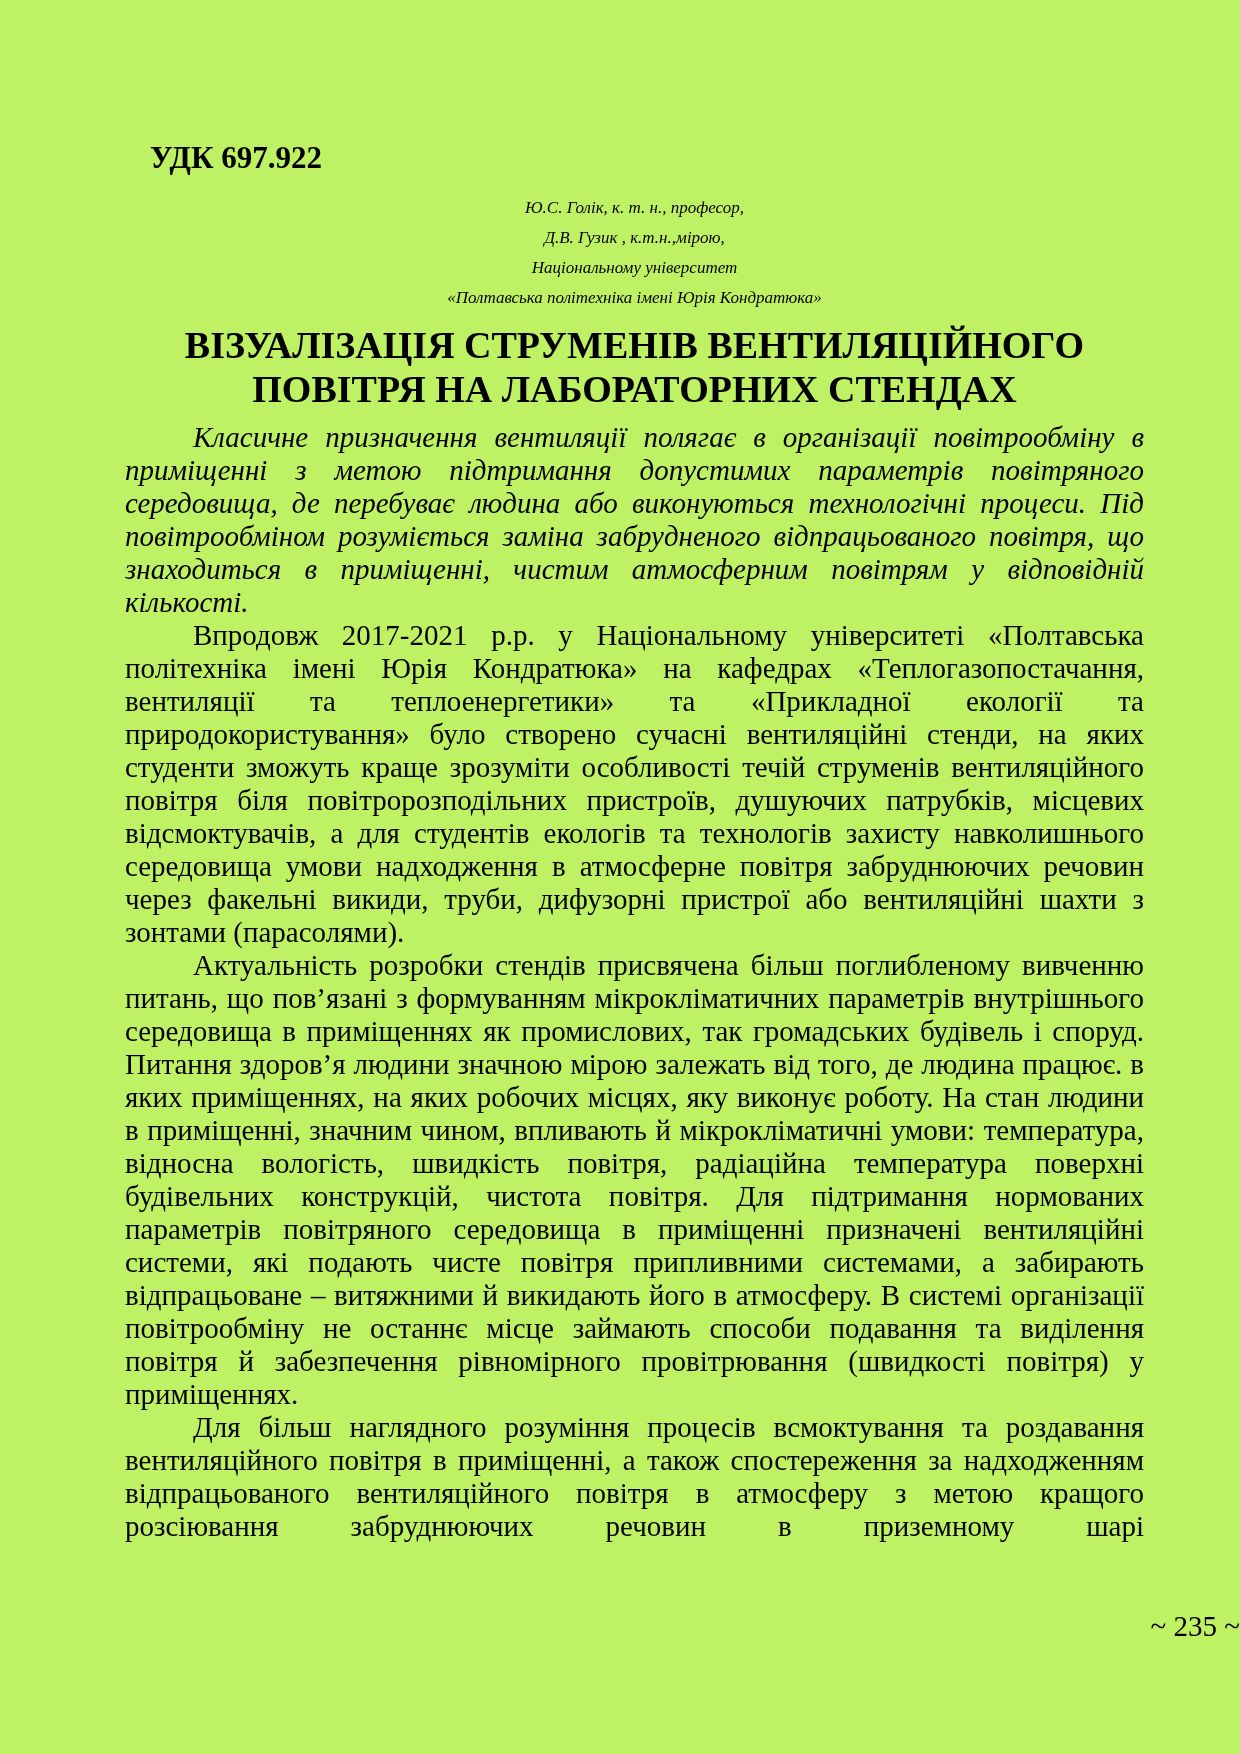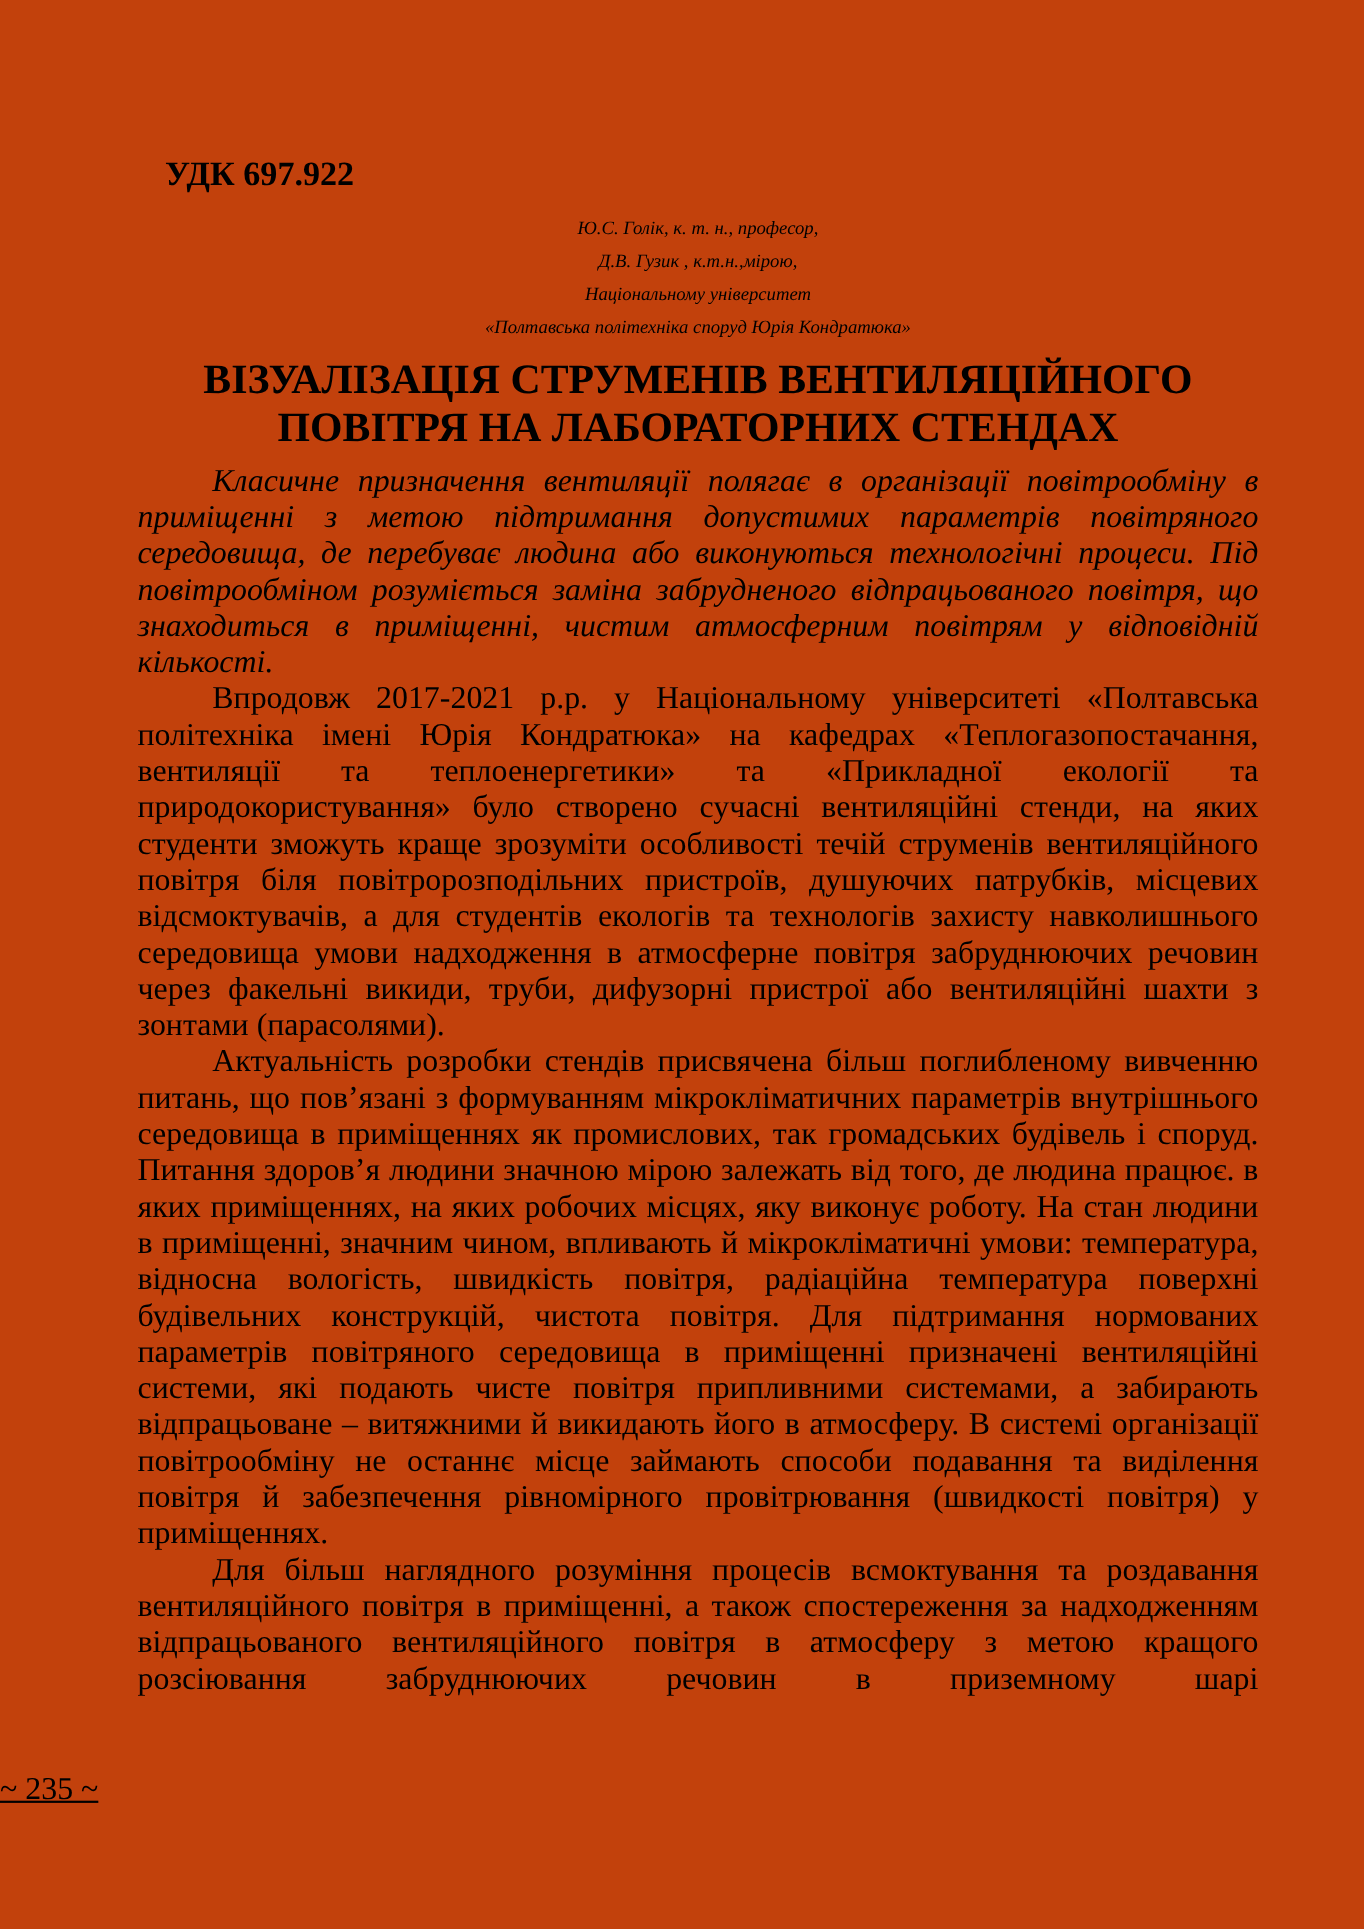--- a/index.html
+++ b/index.html
@@ -6,21 +6,21 @@
   html, body { background: #ffffff; }
   body {
     width: 1240px;
     font-family: "Liberation Serif", serif;
     color: #000000;
   }
   .page {
     position: relative;
     width: 1240px;
     height: 1754px;
-    background: #c2410c;
+    background: #bef264;
     padding: 140px 96px 0 125px;
     overflow: hidden;
   }
   .udc {
     font-weight: bold;
     font-size: 31px;
     line-height: 36px;
     margin-left: 25px;
   }
   .authors {
@@ -46,38 +46,37 @@
     hyphens: none;
   }
   .body-par.first { margin-top: 10px; font-style: italic; }
   
   .body-par.continued { text-align-last: justify; }
   .page-number {
     position: absolute;
     left: 0;
     right: 0;
     top: 1610px;
-    text-align: left;
+    text-align: right;
     font-size: 29px;
     line-height: 33px;
-    text-decoration: underline;
   }
 </style>
 </head>
 <body>
 
 <div class="page">
 
   <div class="udc">УДК 697.922</div>
 
   <div class="authors">
     <div class="author-line">Ю.С. Голік, к. т. н., професор,</div>
     <div class="author-line">Д.В. Гузик , к.т.н.,мірою,</div>
     <div class="author-line">Національному університет</div>
-    <div class="author-line">«Полтавська політехніка споруд Юрія Кондратюка»</div>
+    <div class="author-line">«Полтавська політехніка імені Юрія Кондратюка»</div>
   </div>
 
   <h1 class="title">ВІЗУАЛІЗАЦІЯ СТРУМЕНІВ ВЕНТИЛЯЦІЙНОГО ПОВІТРЯ НА ЛАБОРАТОРНИХ СТЕНДАХ</h1>
 
   <p class="body-par first">Класичне призначення вентиляції полягає в організації повітрообміну в приміщенні з метою підтримання допустимих параметрів повітряного середовища, де перебуває людина або виконуються технологічні процеси. Під повітрообміном розуміється заміна забрудненого відпрацьованого повітря, що знаходиться в приміщенні, чистим атмосферним повітрям у відповідній кількості.</p>
 
   <p class="body-par">Впродовж 2017-2021 р.р. у Національному університеті «Полтавська політехніка імені Юрія Кондратюка» на кафедрах «Теплогазопостачання, вентиляції та теплоенергетики» та «Прикладної екології та природокористування» було створено сучасні вентиляційні стенди, на яких студенти зможуть краще зрозуміти особливості течій струменів вентиляційного повітря біля повітророзподільних пристроїв, душуючих патрубків, місцевих відсмоктувачів, а для студентів екологів та технологів захисту навколишнього середовища умови надходження в атмосферне повітря забруднюючих речовин через факельні викиди, труби, дифузорні пристрої або вентиляційні шахти з зонтами (парасолями).</p>
 
   <p class="body-par">Актуальність розробки стендів присвячена більш поглибленому вивченню питань, що пов’язані з формуванням мікрокліматичних параметрів внутрішнього середовища в приміщеннях як промислових, так громадських будівель і споруд. Питання здоров’я людини значною мірою залежать від того, де людина працює. в яких приміщеннях, на яких робочих місцях, яку виконує роботу. На стан людини в приміщенні, значним чином, впливають й мікрокліматичні умови: температура, відносна вологість, швидкість повітря, радіаційна температура поверхні будівельних конструкцій, чистота повітря. Для підтримання нормованих параметрів повітряного середовища в приміщенні призначені вентиляційні системи, які подають чисте повітря припливними системами, а забирають відпрацьоване – витяжними й викидають його в атмосферу. В системі організації повітрообміну не останнє місце займають способи подавання та виділення повітря й забезпечення рівномірного провітрювання (швидкості повітря) у приміщеннях.</p>
 

